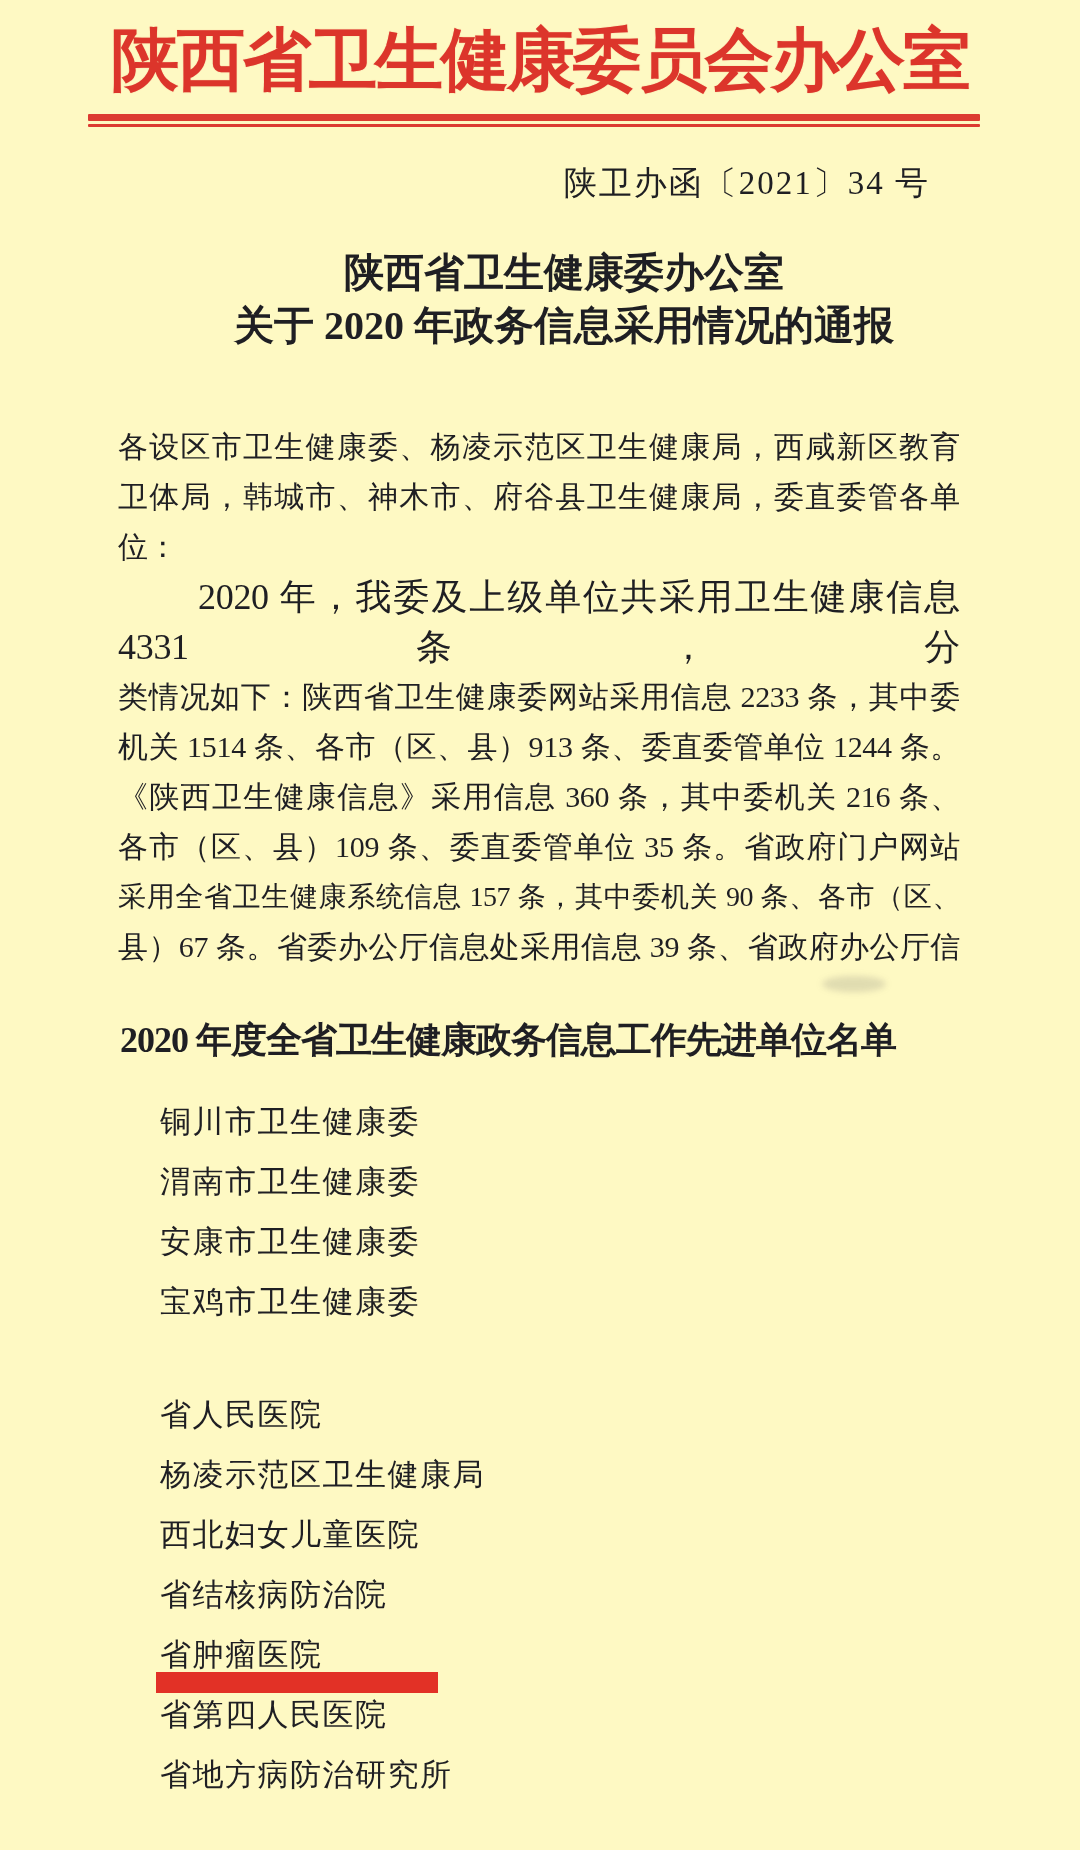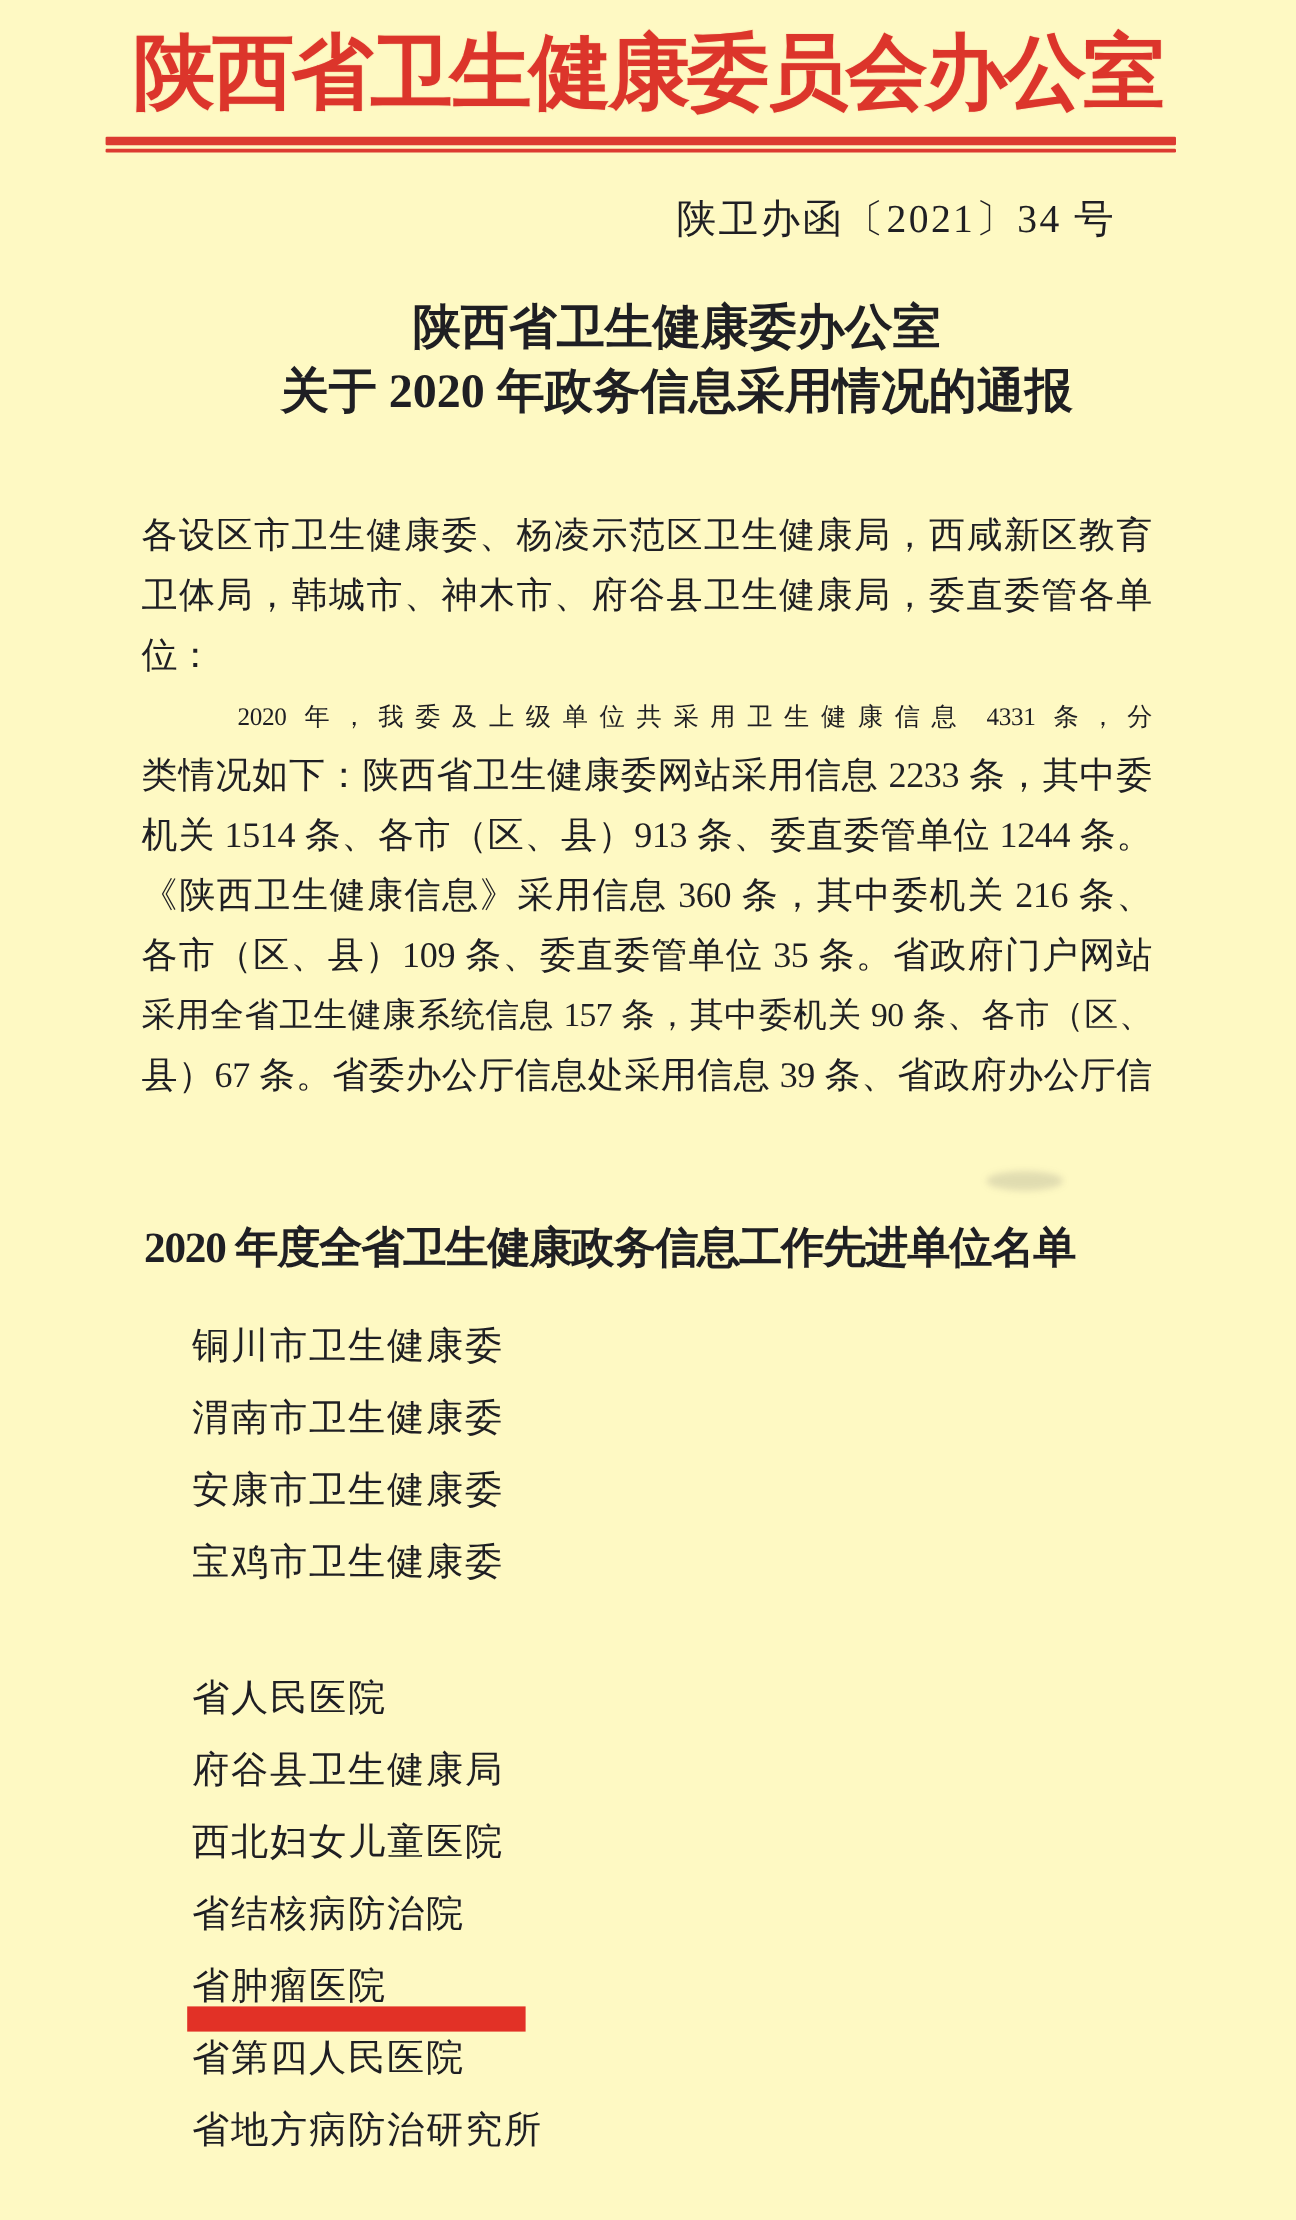--- a/index.html
+++ b/index.html
@@ -25,21 +25,21 @@
   .title{
     position:absolute;top:246px;left:0;right:0;margin:0;text-align:center;
     font-size:40px;font-weight:bold;line-height:53px;
   }
   .title-line{display:block;white-space:nowrap;margin-left:48px;}
   
   .body-text{position:absolute;top:422px;left:118px;width:842px;font-size:30px;line-height:50px;letter-spacing:-0.3px;}
   .line{text-align:left;}
   .full{text-align:justify;text-align-last:justify;}
   .indent{text-indent:80px;}
-  .t29{font-size:21px;}
+  .t29{font-size:36px;}
   .t28{font-size:28px;letter-spacing:-0.5px;}
   
   .roster-heading{
     position:absolute;top:1016px;left:120px;margin:0;
     font-size:36px;font-weight:bold;letter-spacing:-1px;white-space:nowrap;
   }
   .roster-group{position:absolute;left:160px;font-size:31px;line-height:60px;letter-spacing:1.5px;}
   .group-1{top:1092px;text-align:center;}
   .group-2{top:1385px;}
   .roster-item{white-space:nowrap;}
@@ -88,21 +88,21 @@
 
   <div class="roster-group group-1">
     <div class="roster-item">铜川市卫生健康委</div>
     <div class="roster-item">渭南市卫生健康委</div>
     <div class="roster-item">安康市卫生健康委</div>
     <div class="roster-item">宝鸡市卫生健康委</div>
   </div>
 
   <div class="roster-group group-2">
     <div class="roster-item">省人民医院</div>
-    <div class="roster-item">府谷县卫生健康局</div>
+    <div class="roster-item">杨凌示范区卫生健康局</div>
     <div class="roster-item">西北妇女儿童医院</div>
     <div class="roster-item">省结核病防治院</div>
     <div class="roster-item">省肿瘤医院</div>
     <div class="roster-item">省第四人民医院</div>
     <div class="roster-item">省地方病防治研究所</div>
   </div>
 
   <div class="highlight-bar"></div>
 
   <div class="smudge"></div>

